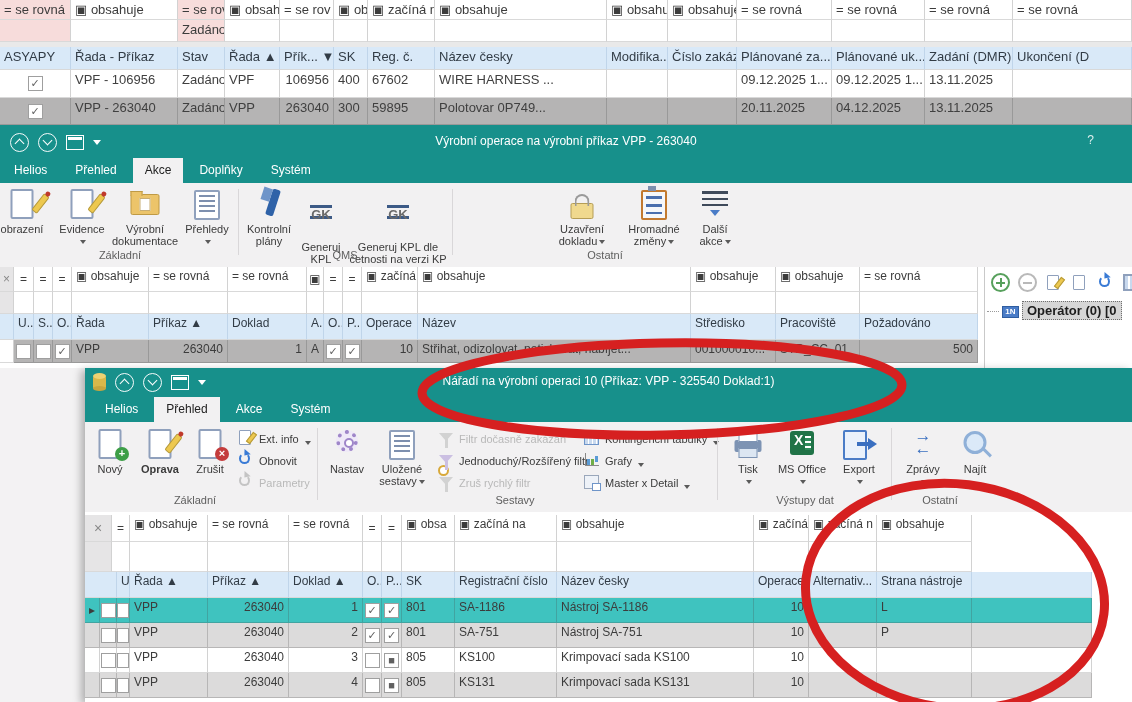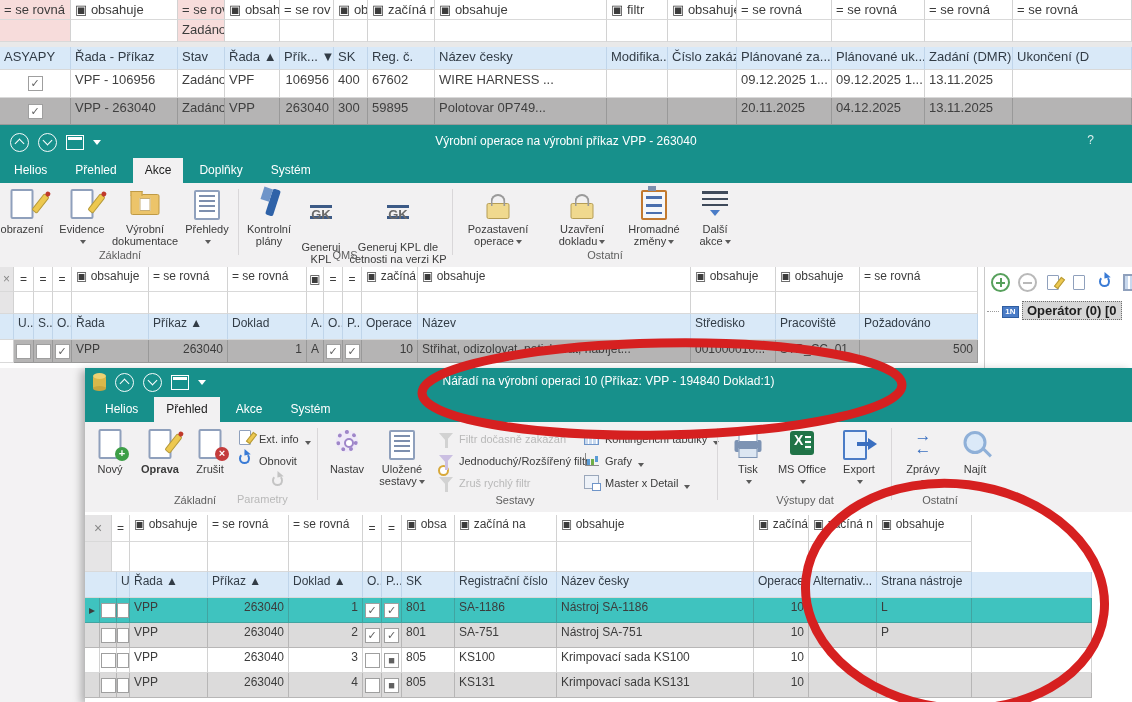--- a/index.html
+++ b/index.html
@@ -132,21 +132,21 @@
 
   <div class="frow" style="left:0;top:0;height:20px;">
     <div class="c t0 pink f13">= se rovná</div>
     <div class="c t1 f13">▣ obsahuje</div>
     <div class="c t2 pink f13">= se rov</div>
     <div class="c t3 f13">▣ obsah</div>
     <div class="c t4 f13">= se rov</div>
     <div class="c t5 f13">▣ ob</div>
     <div class="c t6 f13">▣ začíná n</div>
     <div class="c t7 f13">▣ obsahuje</div>
-    <div class="c t8 f13">▣ filtr</div>
+    <div class="c t8 f13">▣ obsahu</div>
     <div class="c t9 f13">▣ obsahuje</div>
     <div class="c t10 f13">= se rovná</div>
     <div class="c t11 f13">= se rovná</div>
     <div class="c t12 f13">= se rovná</div>
     <div class="c t13 f13">= se rovná</div>
   </div>
   <div class="frow" style="left:0;top:20px;height:22px;">
     <div class="c t0 pink"></div>
     <div class="c t1"></div>
     <div class="c t2 pink f13">Zadáno</div>
@@ -277,26 +277,20 @@
       <div class="lbl">Generuj KPL</div>
     </div>
     <div class="rbtn" style="left:348px;top:4px;width:100px;">
       <div class="ic">
           <span class="gkx">GK</span>
           <div class="bars" style="margin-top:18px;"></div>
         </div>
       <div class="lbl">Generuj KPL dle četnosti na verzi KP</div>
     </div>
     <div class="rsep" style="left:452px;top:6px;height:66px;"></div>
-    <div class="rbtn" style="left:458px;top:4px;width:80px;">
-      <div class="ic">
-          <span class="lck"></span>
-        </div>
-      <div class="lbl"><span>Pozastavení operace</span><span class="caret"></span></div>
-    </div>
     <div class="rbtn" style="left:546px;top:4px;width:72px;">
       <div class="ic">
           <span class="lck"></span>
         </div>
       <div class="lbl"><span>Uzavření dokladu</span><span class="caret"></span></div>
     </div>
     <div class="rbtn" style="left:622px;top:4px;width:64px;">
       <div class="ic">
           <span class="clp"></span>
         </div>
@@ -421,21 +415,21 @@
 
   <div class="abs" style="left:85px;top:368px;width:1047px;height:334px;background:#f2f1f2;box-shadow:-4px 2px 8px rgba(0,0,0,.28);">
     <div class="abs" style="left:0;top:0;width:1047px;height:26px;background:#17908b;">
       <div class="abs" style="left:8px;top:5px;display:flex;gap:9px;align-items:center;">
         <span class="dbi"></span>
         <span class="qa up"></span>
         <span class="qa dn"></span>
         <span class="qaw"></span>
         <span class="qac"></span>
       </div>
-      <div class="wtitle" style="left:50%;transform:translateX(-50%);top:6px;">Nářadí na výrobní operaci  10 (Příkaz: VPP - 194840  Doklad:1)</div>
+      <div class="wtitle" style="left:50%;transform:translateX(-50%);top:6px;">Nářadí na výrobní operaci  10 (Příkaz: VPP - 325540  Doklad:1)</div>
     </div>
     <div class="abs" style="left:0;top:26px;width:1047px;height:28px;background:#17908b;">
       <div class="tabs" style="left:8px;top:2px;height:26px;">
         <div class="tab">Helios</div>
         <div class="tab active">Přehled</div>
         <div class="tab">Akce</div>
         <div class="tab">Systém</div>
       </div>
     </div>
     <div class="ribbon" style="left:0;top:54px;width:1047px;height:90px;">
@@ -467,21 +461,21 @@
           </span>
         <span>Ext. info</span>
           <span class="caret"></span>
       </div>
       <div class="sbtn" style="left:152px;top:30px;">
         <span class="si">
             <span class="rfr"></span>
           </span>
         <span>Obnovit</span>
       </div>
-      <div class="sbtn dis" style="left:152px;top:52px;flex-direction:column;">
+      <div class="sbtn dis" style="left:152px;top:52px;">
         <span class="si">
             <span class="rfr gy"></span>
           </span>
         <span>Parametry</span>
       </div>
       <div class="rsep" style="left:232px;top:6px;height:72px;"></div>
       <div class="rbtn" style="left:238px;top:5px;width:48px;">
         <div class="ic">
             <span class="gr"></span>
           </div>

